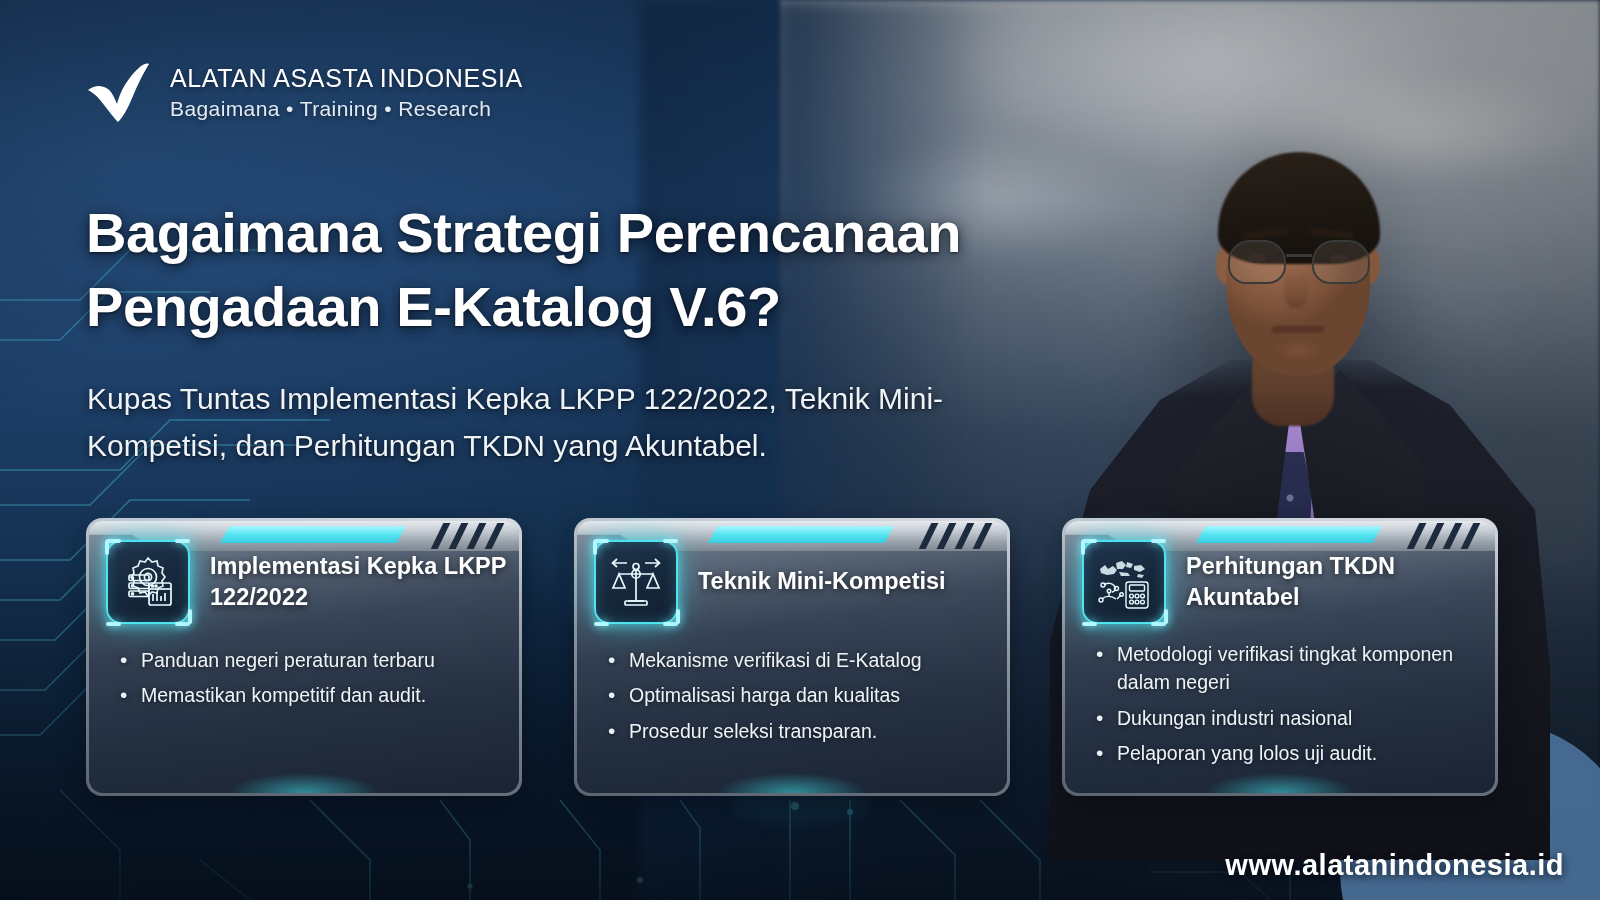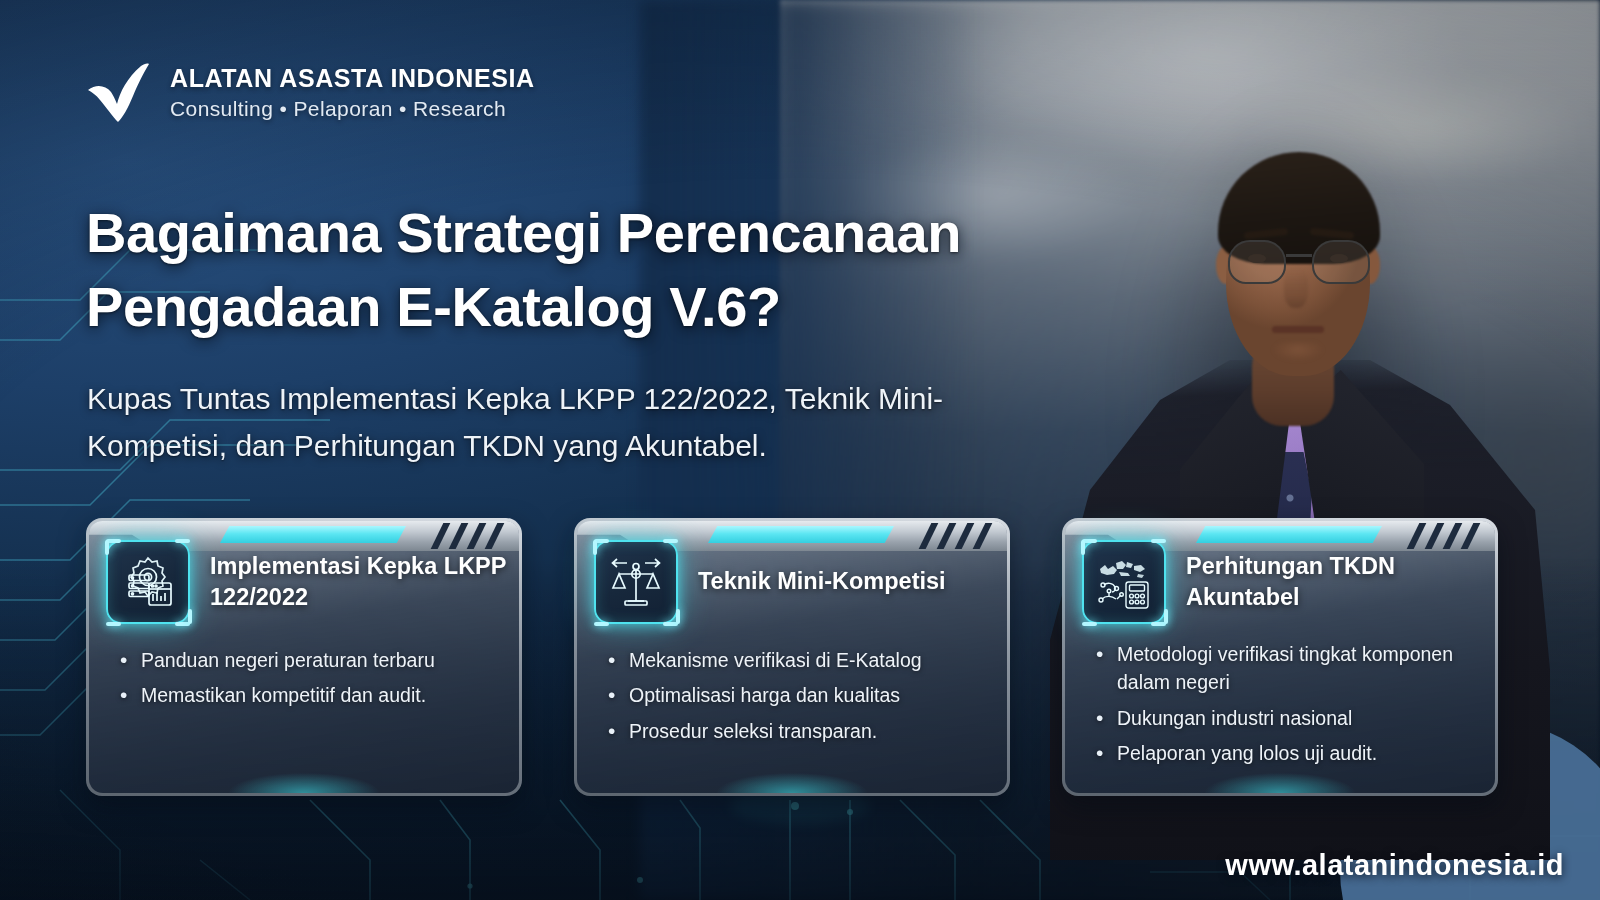--- a/index.html
+++ b/index.html
@@ -141,21 +141,21 @@
   .p-eyeR{ position:absolute; left:300px; top:194px; width:18px; height:9px; background:#231a14; border-radius:50%; filter:blur(.5px); }
   .p-nose{ position:absolute; left:254px; top:206px; width:24px; height:42px; background:linear-gradient(180deg, rgba(122,80,56,0) 0%, rgba(108,70,48,.5) 70%, rgba(92,58,40,.65) 100%); border-radius:40%; filter:blur(1.4px); }
   .p-mouth{ position:absolute; left:242px; top:266px; width:52px; height:7px; background:#5a3326; border-radius:4px; filter:blur(1px); }
   .p-chin{ position:absolute; left:232px; top:282px; width:72px; height:26px; background:radial-gradient(50% 60% at 50% 30%, rgba(150,100,70,.4), rgba(0,0,0,0) 72%); filter:blur(2px); }
 
   
   .logo{ position:absolute; left:86px; top:62px; display:flex; align-items:center; gap:18px; }
   .logo-mark{ width:66px; height:62px; flex:none; }
   .logo-text{ display:flex; flex-direction:column; }
   .logo-title{
-    color:#fff; font-size:25px; font-weight:bold; letter-spacing:.6px; line-height:1.05;
+    color:#fff; font-size:25px; font-weight:normal; letter-spacing:.6px; line-height:1.05;
     text-shadow:0 2px 5px rgba(0,0,0,.45);
     text-align:right;
   }
   .logo-sub{
     color:#e2eaf3; font-size:21px; font-weight:400; letter-spacing:.4px; margin-top:5px;
     text-shadow:0 2px 4px rgba(0,0,0,.42);
   }
 
   
   .headline{
@@ -341,21 +341,21 @@
     <div class="p-mouth"></div>
     <div class="p-chin"></div>
   </div>
 
   <div class="logo">
     <svg class="logo-mark" viewBox="0 0 66 62">
       <path d="M2 28 C10 22 19 23 25 30 C27 33 29 37 31 42 C34 30 41 16 55 4 C58 2 61 1 63 2 C58 10 52 22 47 34 C42 46 37 55 32 60 C27 55 20 45 14 38 C10 33 6 30 2 28 Z" fill="#ffffff"></path>
     </svg>
     <div class="logo-text">
       <div class="logo-title">ALATAN ASASTA INDONESIA</div>
-      <div class="logo-sub">Consulting • Pelaporan • Research</div>
+      <div class="logo-sub">Bagaimana • Training • Research</div>
     </div>
   </div>
 
   <div class="headline">Bagaimana Strategi Perencanaan Pengadaan E-Katalog V.6?</div>
   <div class="subhead">Kupas Tuntas Implementasi Kepka LKPP 122/2022, Teknik Mini-Kompetisi, dan Perhitungan TKDN yang Akuntabel.</div>
 
   <div class="cards">
 
     <div class="card c1">
       <div class="card-bezel"></div>

